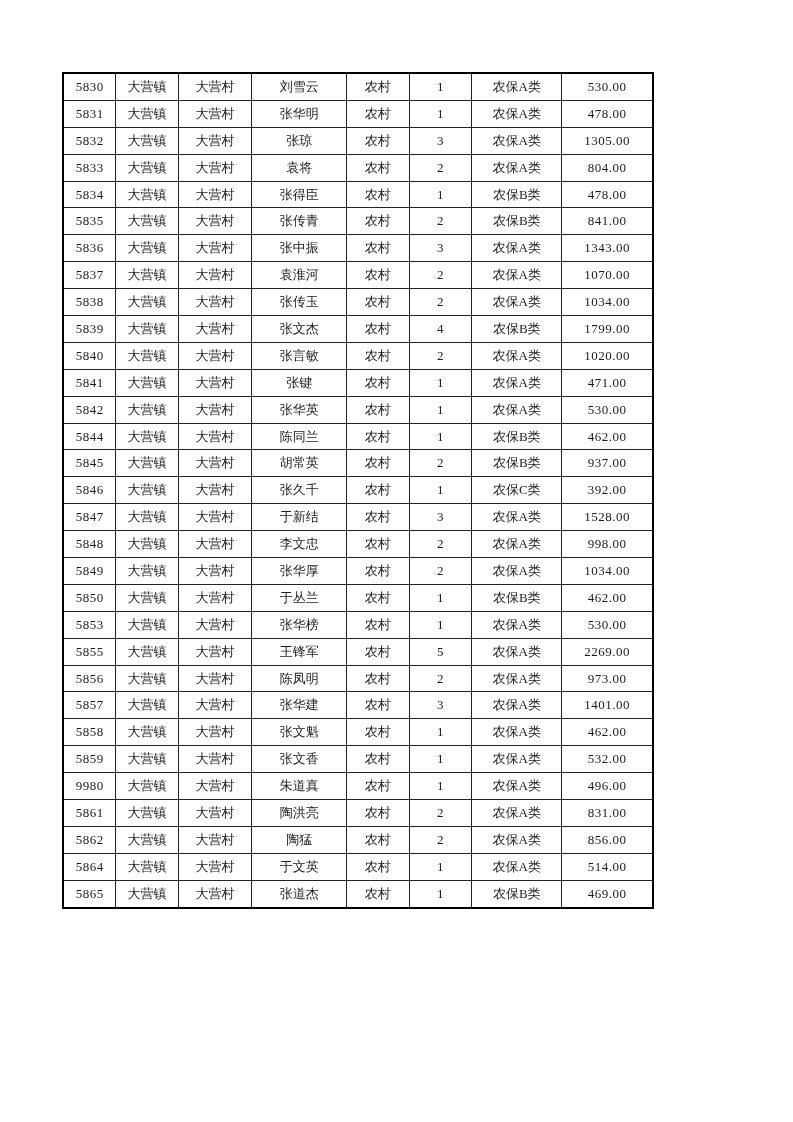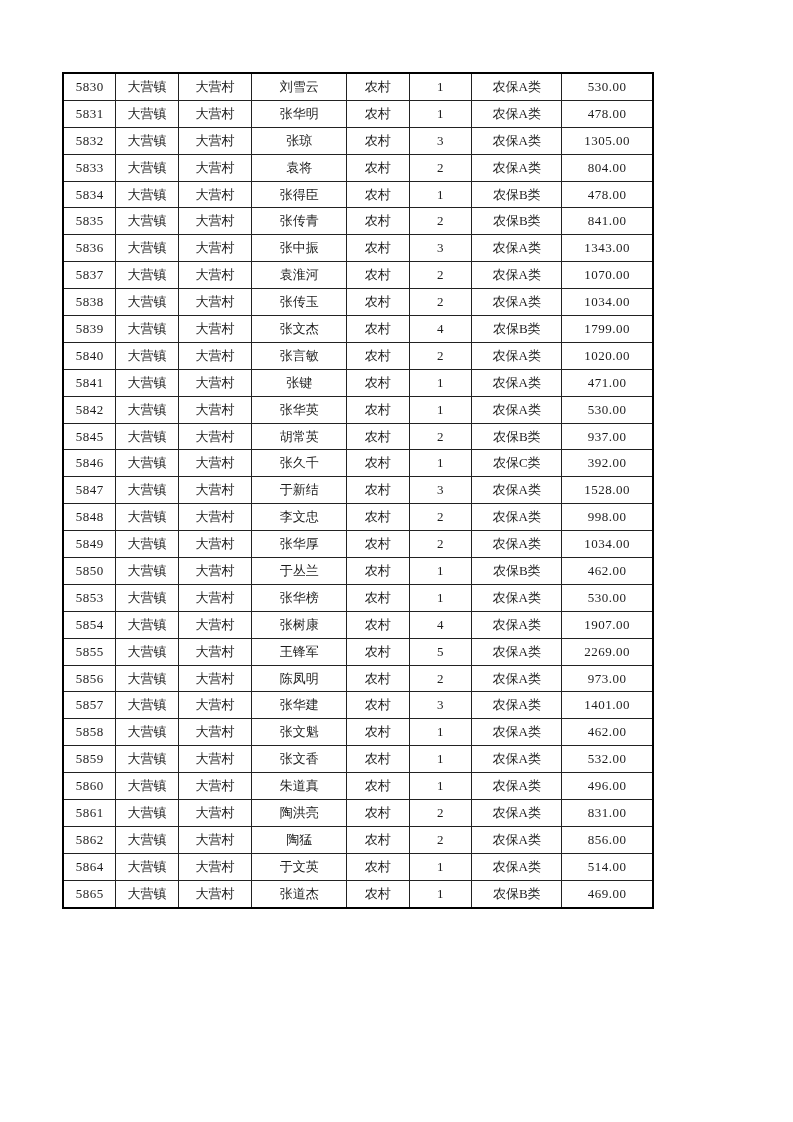--- a/index.html
+++ b/index.html
@@ -187,20 +187,30 @@
           <td class="num">5842</td>
           <td>大营镇</td>
           <td>大营村</td>
           <td>张华英</td>
           <td>农村</td>
           <td class="num">1</td>
           <td>农保A类</td>
           <td class="num">530.00</td>
         </tr>
         <tr>
+          <td class="num">5844</td>
+          <td>大营镇</td>
+          <td>大营村</td>
+          <td>陈同兰</td>
+          <td>农村</td>
+          <td class="num">1</td>
+          <td>农保B类</td>
+          <td class="num">462.00</td>
+        </tr>
+        <tr>
           <td class="num">5845</td>
           <td>大营镇</td>
           <td>大营村</td>
           <td>胡常英</td>
           <td>农村</td>
           <td class="num">2</td>
           <td>农保B类</td>
           <td class="num">937.00</td>
         </tr>
         <tr>
@@ -257,30 +267,20 @@
           <td class="num">5853</td>
           <td>大营镇</td>
           <td>大营村</td>
           <td>张华榜</td>
           <td>农村</td>
           <td class="num">1</td>
           <td>农保A类</td>
           <td class="num">530.00</td>
         </tr>
         <tr>
-          <td class="num">5854</td>
-          <td>大营镇</td>
-          <td>大营村</td>
-          <td>张树康</td>
-          <td>农村</td>
-          <td class="num">4</td>
-          <td>农保A类</td>
-          <td class="num">1907.00</td>
-        </tr>
-        <tr>
           <td class="num">5855</td>
           <td>大营镇</td>
           <td>大营村</td>
           <td>王锋军</td>
           <td>农村</td>
           <td class="num">5</td>
           <td>农保A类</td>
           <td class="num">2269.00</td>
         </tr>
         <tr>
@@ -317,21 +317,21 @@
           <td class="num">5859</td>
           <td>大营镇</td>
           <td>大营村</td>
           <td>张文香</td>
           <td>农村</td>
           <td class="num">1</td>
           <td>农保A类</td>
           <td class="num">532.00</td>
         </tr>
         <tr>
-          <td class="num">5860</td>
+          <td class="num">9980</td>
           <td>大营镇</td>
           <td>大营村</td>
           <td>朱道真</td>
           <td>农村</td>
           <td class="num">1</td>
           <td>农保A类</td>
           <td class="num">496.00</td>
         </tr>
         <tr>
           <td class="num">5861</td>

